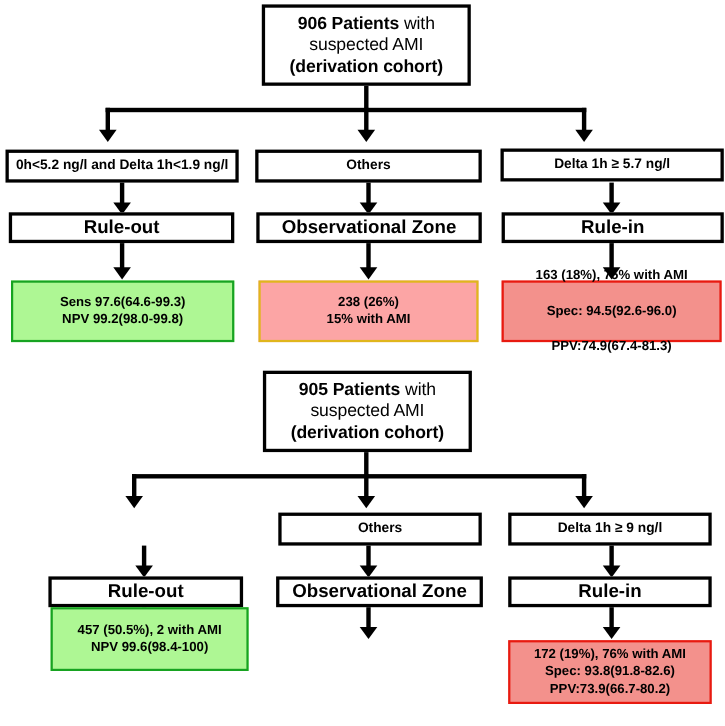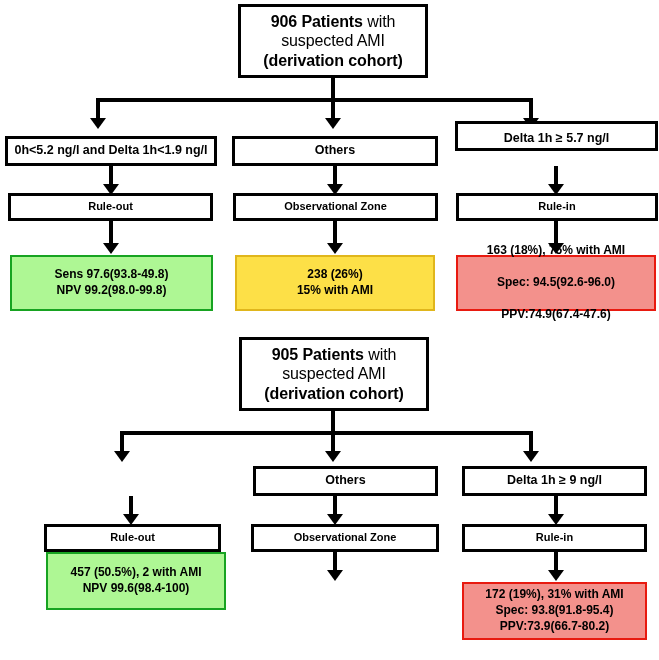--- a/index.html
+++ b/index.html
@@ -44,32 +44,32 @@
   .root-box .reg { font-weight: normal; }
   .root-box .line { white-space: nowrap; }
 
   .cond-box {
     font-size: 12.5px;
     padding: 2px 3px;
     white-space: nowrap;
   }
 
   .action-box {
-    font-size: 11px;
+    font-size: 17px;
     padding: 2px 3px;
   }
 
   .result-box {
     font-size: 12px;
     border-width: 2px;
     line-height: 1.32;
     padding: 2px 4px;
   }
   .result-box.green  { background: #aef794; border-color: #17a321; }
-  .result-box.yellow { background: #fde047; border-color: #e0b61c; }
+  .result-box.yellow { background: #fca5a5; border-color: #e0b61c; }
   .result-box.red    { background: #f3918c; border-color: #e81a10; }
   .result-box .rline { white-space: nowrap; }
 
   
   .vline {
     position: absolute;
     background: #000000;
     width: 4px;
   }
   .hline {
@@ -109,21 +109,21 @@
   <div class="arrow" style="left:90px; top:118px;"></div>
   <div class="arrow" style="left:325px; top:118px;"></div>
   <div class="arrow" style="left:523px; top:118px;"></div>
 
   <div class="box cond-box" style="left:5px; top:136px; width:212px; height:30px;">
     <span>0h&lt;5.2 ng/l and Delta 1h&lt;1.9 ng/l</span>
   </div>
   <div class="box cond-box" style="left:232px; top:136px; width:206px; height:30px;">
     <span>Others</span>
   </div>
-  <div class="box cond-box" style="left:455px; top:121px; width:203px; height:30px;justify-content:flex-end;">
+  <div class="box cond-box" style="left:455px; top:135px; width:203px; height:30px;">
     <span>Delta 1h ≥ 5.7 ng/l</span>
   </div>
 
   <div class="vline" style="left:109px; top:166px; height:20px;"></div>
   <div class="arrow" style="left:103px; top:184px;"></div>
   <div class="vline" style="left:333px; top:166px; height:20px;"></div>
   <div class="arrow" style="left:327px; top:184px;"></div>
   <div class="vline" style="left:554px; top:166px; height:20px;"></div>
   <div class="arrow" style="left:548px; top:184px;"></div>
 
@@ -138,31 +138,31 @@
   </div>
 
   <div class="vline" style="left:109px; top:221px; height:26px;"></div>
   <div class="arrow" style="left:103px; top:243px;"></div>
   <div class="vline" style="left:333px; top:221px; height:26px;"></div>
   <div class="arrow" style="left:327px; top:243px;"></div>
   <div class="vline" style="left:554px; top:221px; height:26px;"></div>
   <div class="arrow" style="left:548px; top:243px;"></div>
 
   <div class="box result-box green" style="left:10px; top:255px; width:203px; height:56px;">
-    <div class="rline">Sens 97.6(93.8-49.8)</div>
+    <div class="rline">Sens 97.6(64.6-99.3)</div>
     <div class="rline">NPV 99.2(98.0-99.8)</div>
   </div>
   <div class="box result-box yellow" style="left:235px; top:255px; width:200px; height:56px;">
     <div class="rline">238 (26%)</div>
     <div class="rline">15% with AMI</div>
   </div>
   <div class="box result-box red" style="left:456px; top:255px; width:200px; height:56px;gap:16px;">
     <div class="rline">163 (18%), 75% with AMI</div>
     <div class="rline">Spec: 94.5(92.6-96.0)</div>
-    <div class="rline">PPV:74.9(67.4-47.6)</div>
+    <div class="rline">PPV:74.9(67.4-81.3)</div>
   </div>
 
   <div class="box root-box" style="left:239px; top:337px; width:190px; height:74px;">
     <div class="line">
       <span>905 Patients</span><span class="reg"> with</span>
     </div>
     <div class="line reg">suspected AMI</div>
     <div class="line">(derivation cohort)</div>
   </div>
 
@@ -204,18 +204,18 @@
   <div class="vline" style="left:333px; top:552px; height:22px;"></div>
   <div class="arrow" style="left:327px; top:570px;"></div>
   <div class="vline" style="left:554px; top:552px; height:22px;"></div>
   <div class="arrow" style="left:548px; top:570px;"></div>
 
   <div class="box result-box green" style="left:46px; top:552px; width:180px; height:58px;">
     <div class="rline">457 (50.5%), 2 with AMI</div>
     <div class="rline">NPV 99.6(98.4-100)</div>
   </div>
   <div class="box result-box red" style="left:462px; top:582px; width:185px; height:58px;">
-    <div class="rline">172 (19%), 31% with AMI</div>
-    <div class="rline">Spec: 93.8(91.8-95.4)</div>
+    <div class="rline">172 (19%), 76% with AMI</div>
+    <div class="rline">Spec: 93.8(91.8-82.6)</div>
     <div class="rline">PPV:73.9(66.7-80.2)</div>
   </div>
 
 </div>
 
 </body></html>

